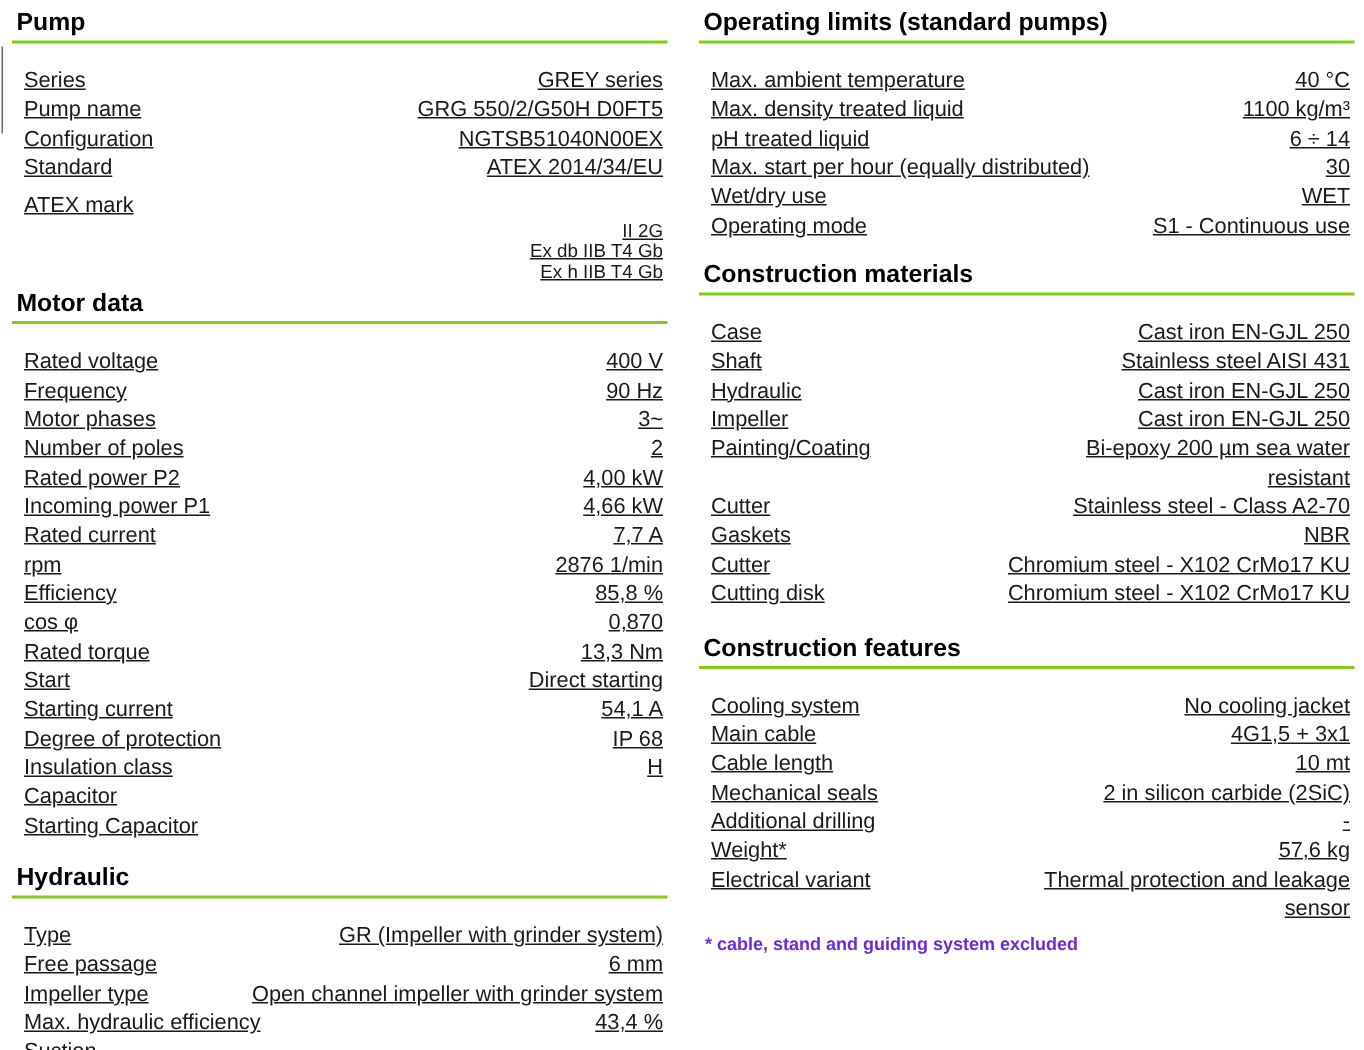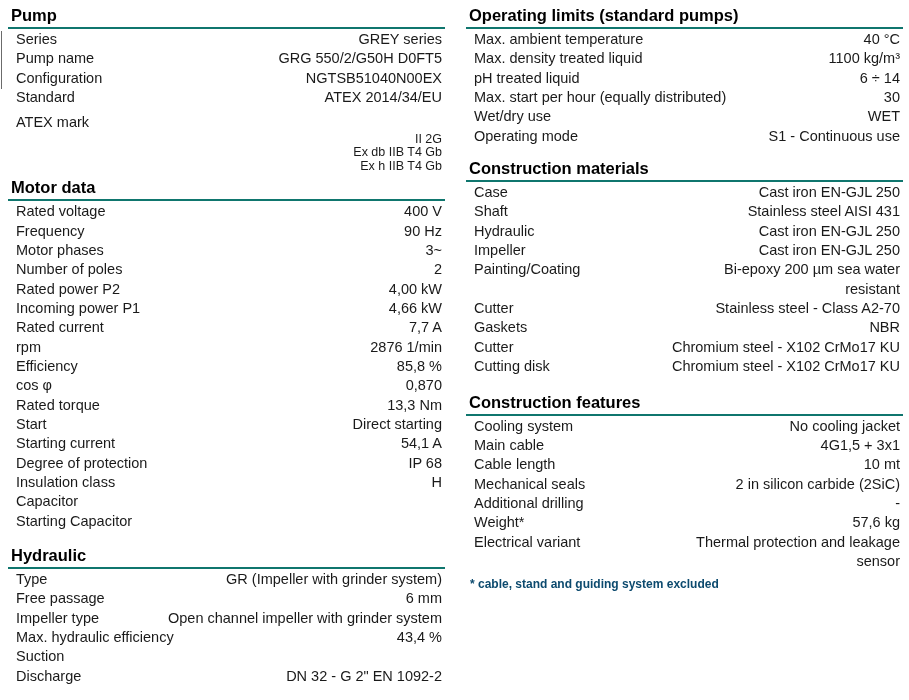--- a/index.html
+++ b/index.html
@@ -24,34 +24,34 @@
   #col0 .sec:nth-child(2) { margin-top: 4px; }
   #col0 .sec:nth-child(3) { margin-top: 14px; }
   #col1 .sec:nth-child(1) { margin-top: 5px; }
   #col1 .sec:nth-child(2) { margin-top: 12px; }
   #col1 .sec:nth-child(3) { margin-top: 15px; }
 
   .section-title {
     font-size: 16.5px; line-height: 21px;
     font-weight: bold; color: #000;
     margin: 0; padding: 0 0 1px 3px;
-    border-bottom: 2px solid #0f766e;
-  }
-  .rows { padding: 1px 3px 0 8px; }
+    border-bottom: 2px solid #84cc16;
+  }
+  .rows { padding: 16px 3px 0 8px; text-decoration: underline; }
   .row {
     display: flex; justify-content: space-between;
     font-size: 14.5px; line-height: 19.35px;
   }
   .row .lbl { white-space: nowrap; padding-right: 8px; }
   .row .val { flex: 1; text-align: right; white-space: pre-line; }
   .row.gap { margin-top: 6px; }
   .row.small { line-height: 13.5px; }
   .row.small .val { font-size: 12.5px; line-height: 13.5px; }
   .footnote {
-    font-size: 12px; font-weight: bold; color: #0c4a6e;
+    font-size: 12px; font-weight: bold; color: #6d28d9;
     margin: 6px 0 0 4px;
   }
 </style>
 </head>
 <body>
 
 <div class="edge-fragment"></div>
 <div class="col" id="col0">
     <div class="sec">
       <div class="section-title">Pump</div>

